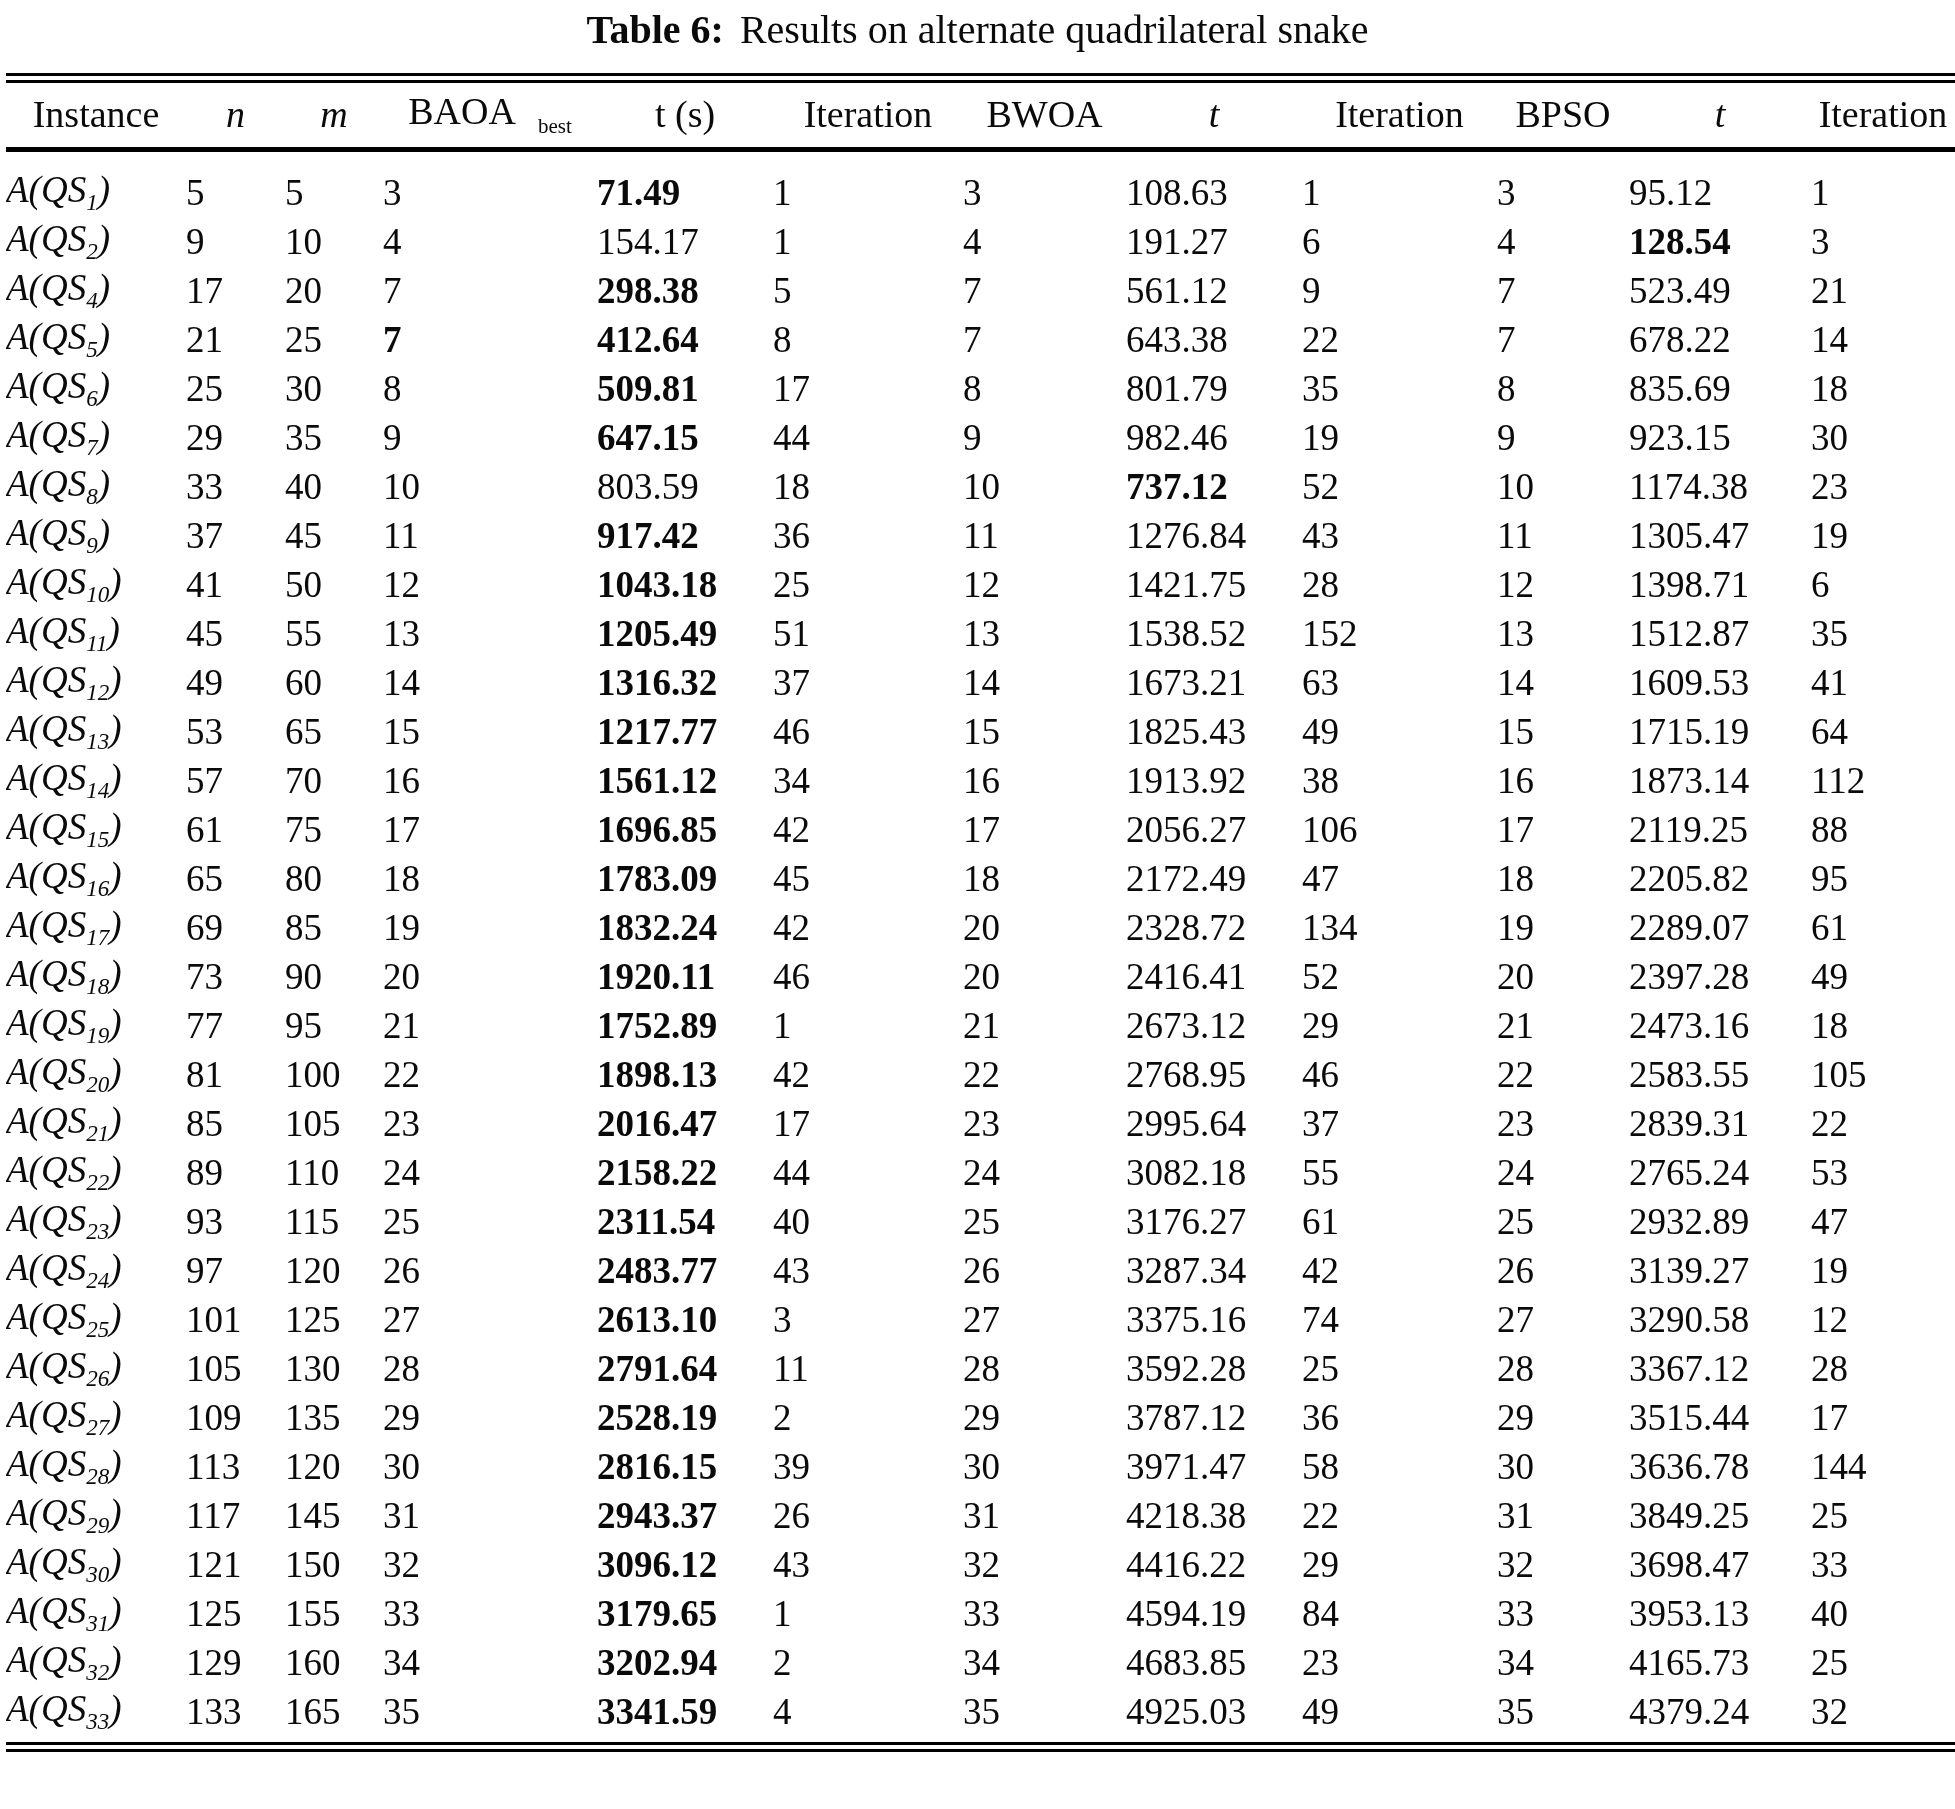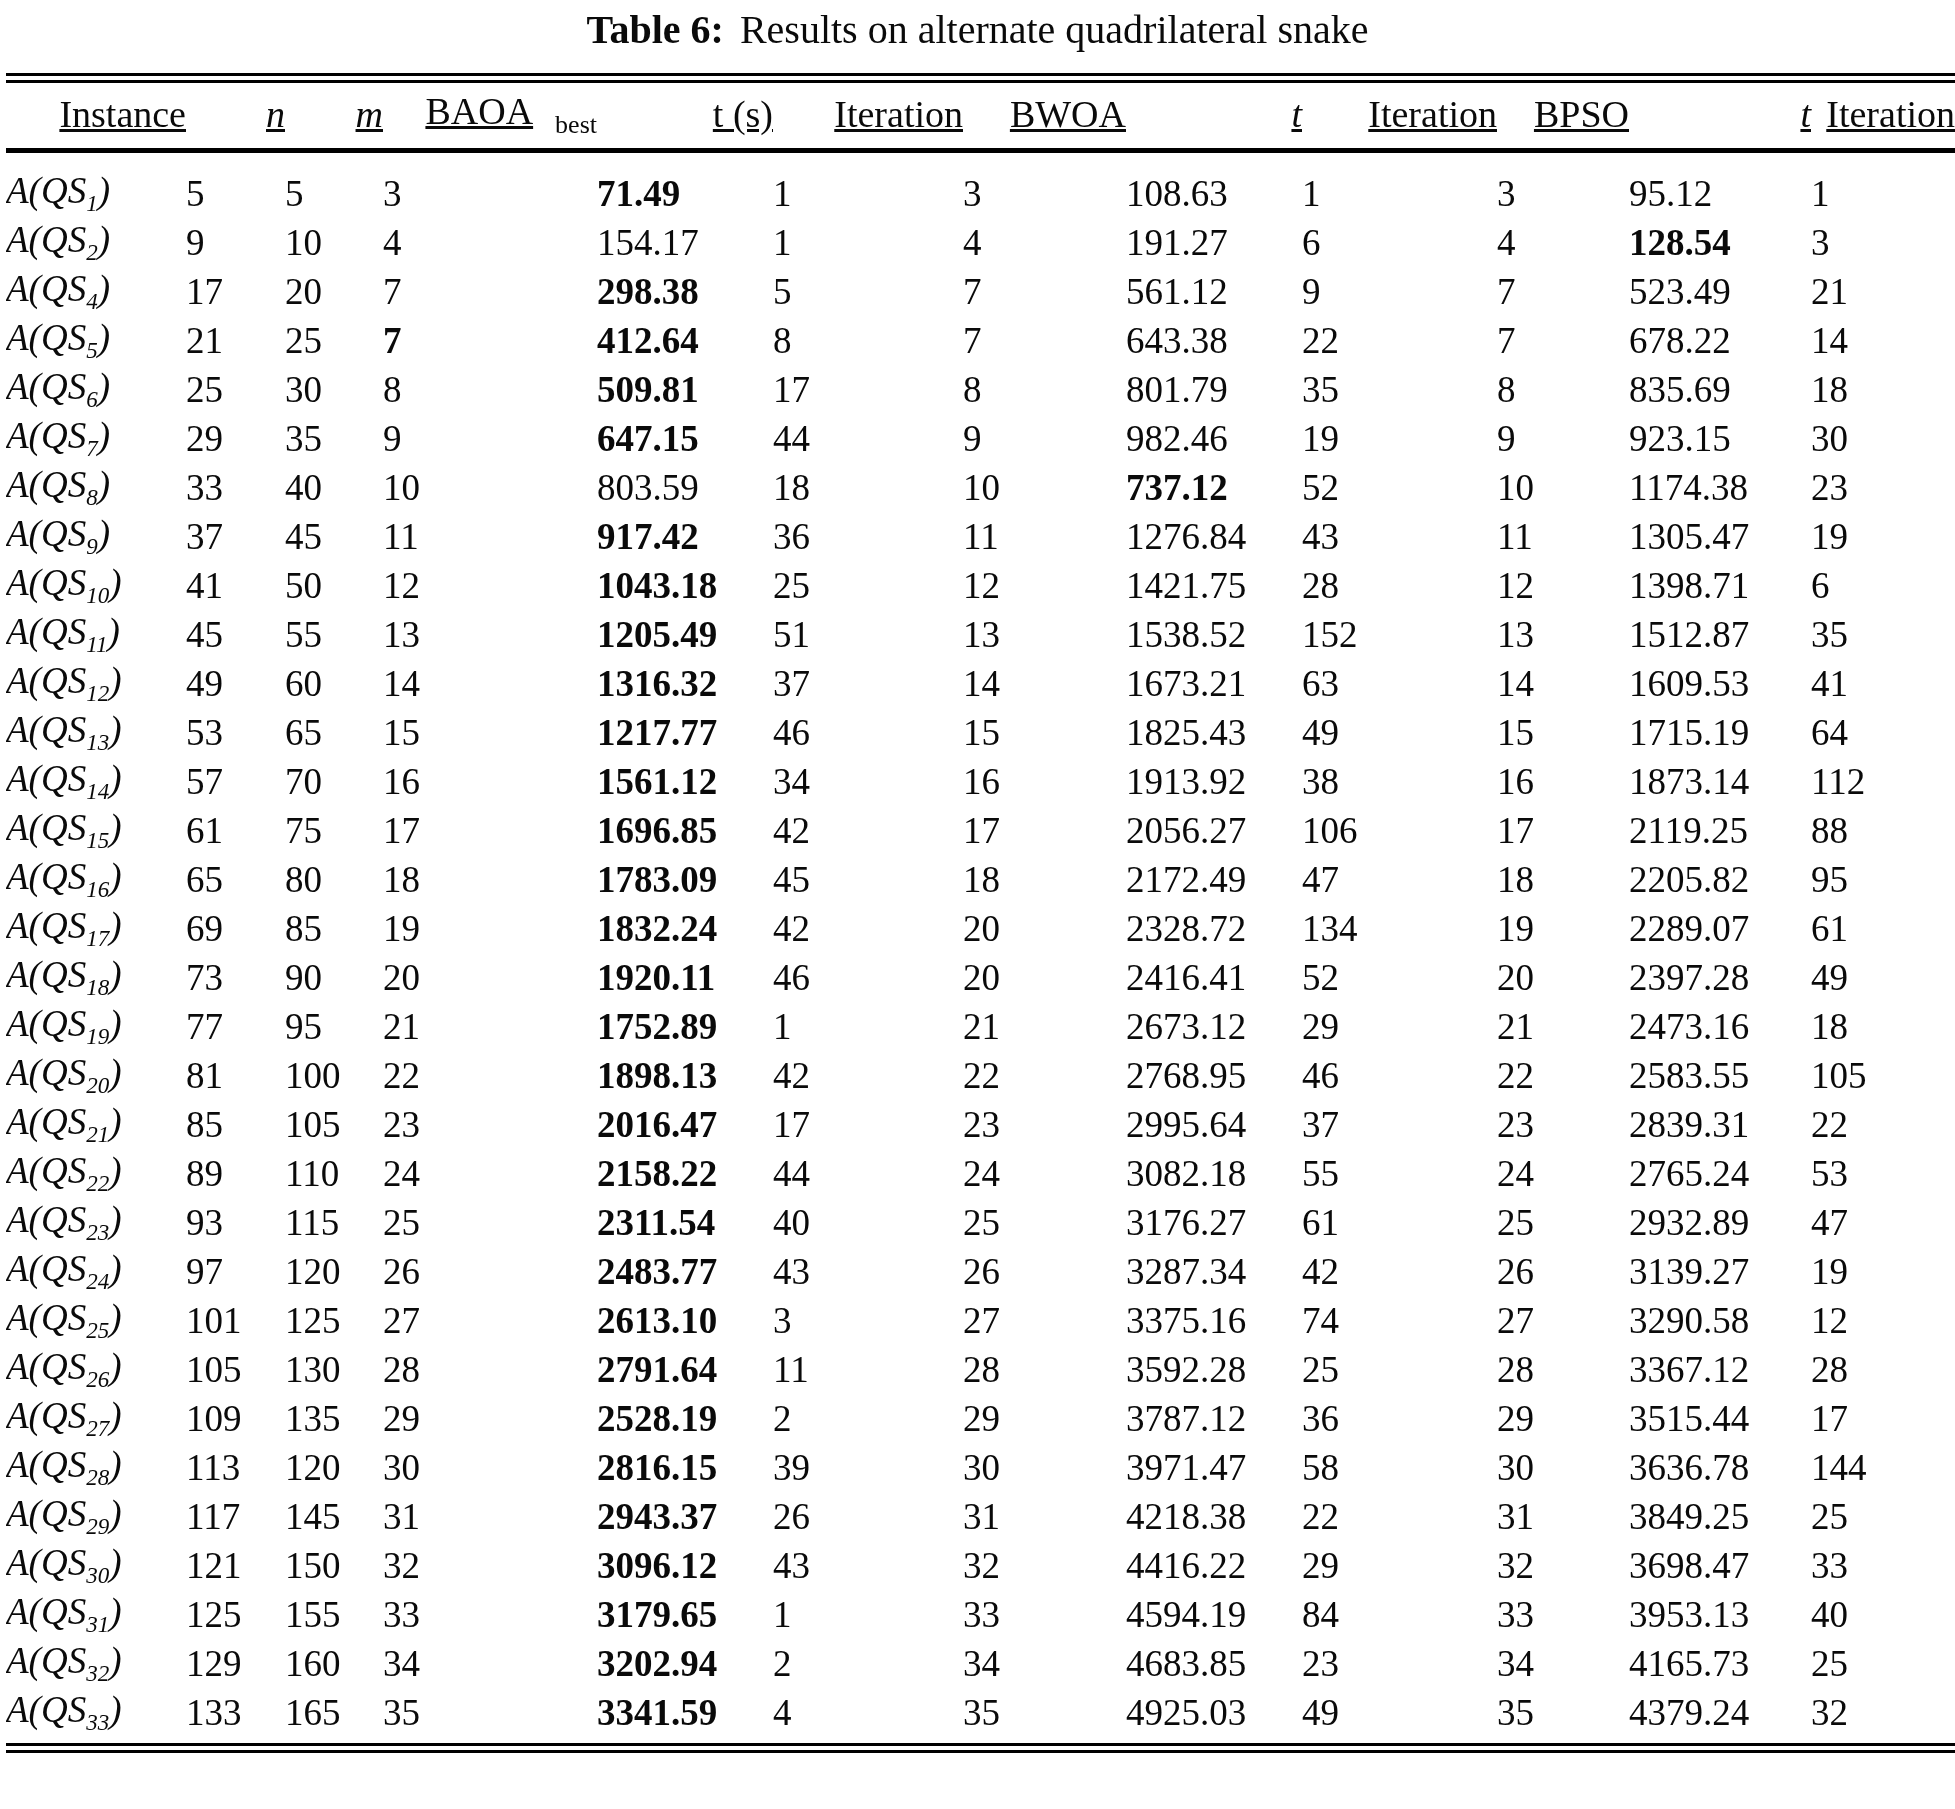--- a/index.html
+++ b/index.html
@@ -22,42 +22,41 @@
     border-collapse: collapse;
     table-layout: fixed;
     width: 1949px;
     margin: 20px 0 0 6px;
     border-top: 10px double #000;
     border-bottom: 10px double #000;
   }
   thead th {
     font-weight: normal;
     font-size: 38px;
-    text-align: right;
+    text-align: center;
     vertical-align: middle;
     padding: 6px 0 8px 0;
     border-bottom: 5px solid #000;
     white-space: nowrap;
-    text-decoration: underline;
   }
   tbody td {
     font-size: 37px;
     text-align: left;
     vertical-align: middle;
     height: 49px;
     padding: 0;
     white-space: nowrap;
     overflow: hidden;
   }
   tbody tr:first-child td { padding-top: 16px; }
   tbody tr:last-child td { padding-bottom: 6px; margin-left: 32px; }
 
   .it { font-style: italic; }
   .b  { font-weight: bold; }
-  sub.hsub { font-size: 26px; margin-left: 22px; }
+  sub.hsub { font-size: 21px; margin-left: 22px; }
   sub.isub { font-size: 23px; font-style: italic; }
 </style>
 </head>
 <body>
 
 <div class="caption">
   <span class="cap-label">Table 6:</span><span>Results on alternate quadrilateral snake</span>
 </div>
 
 <table>

